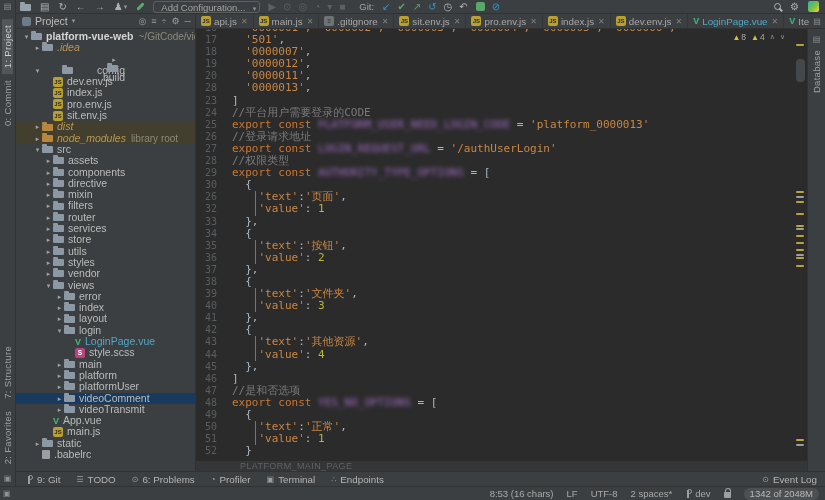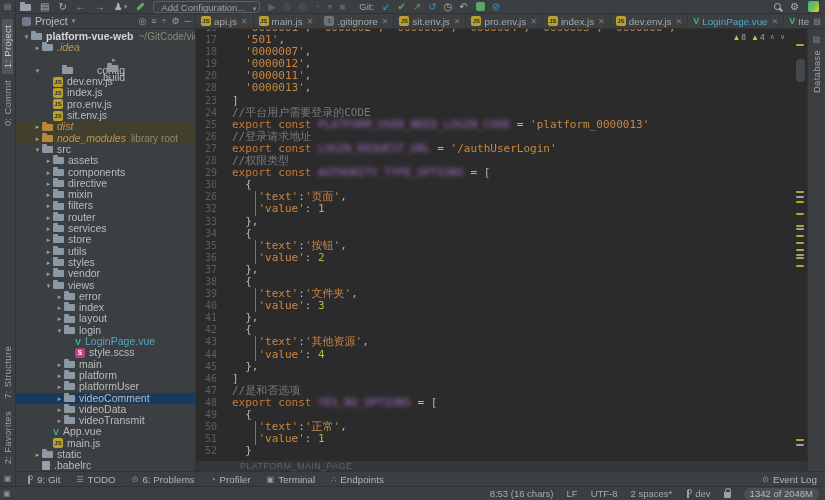--- a/index.html
+++ b/index.html
@@ -461,27 +461,20 @@
                 <span class="t-folder"></span>
               </span>
               <span class="tl">platformUser</span>
             </div>
             <div class="trow sel" style="padding-left: 39px;">
               <span class="chev">▸</span>
               <span class="ticon">
                 <span class="t-folder"></span>
               </span>
               <span class="tl">videoComment</span>
-            </div>
-            <div class="trow" style="padding-left: 39px;">
-              <span class="chev">▸</span>
-              <span class="ticon">
-                <span class="t-folder"></span>
-              </span>
-              <span class="tl">videoData</span>
             </div>
             <div class="trow" style="padding-left: 39px;">
               <span class="chev">▸</span>
               <span class="ticon">
                 <span class="t-folder"></span>
               </span>
               <span class="tl">videoTransmit</span>
             </div>
             <div class="trow" style="padding-left: 28px;">
               <span class="chev"></span>

